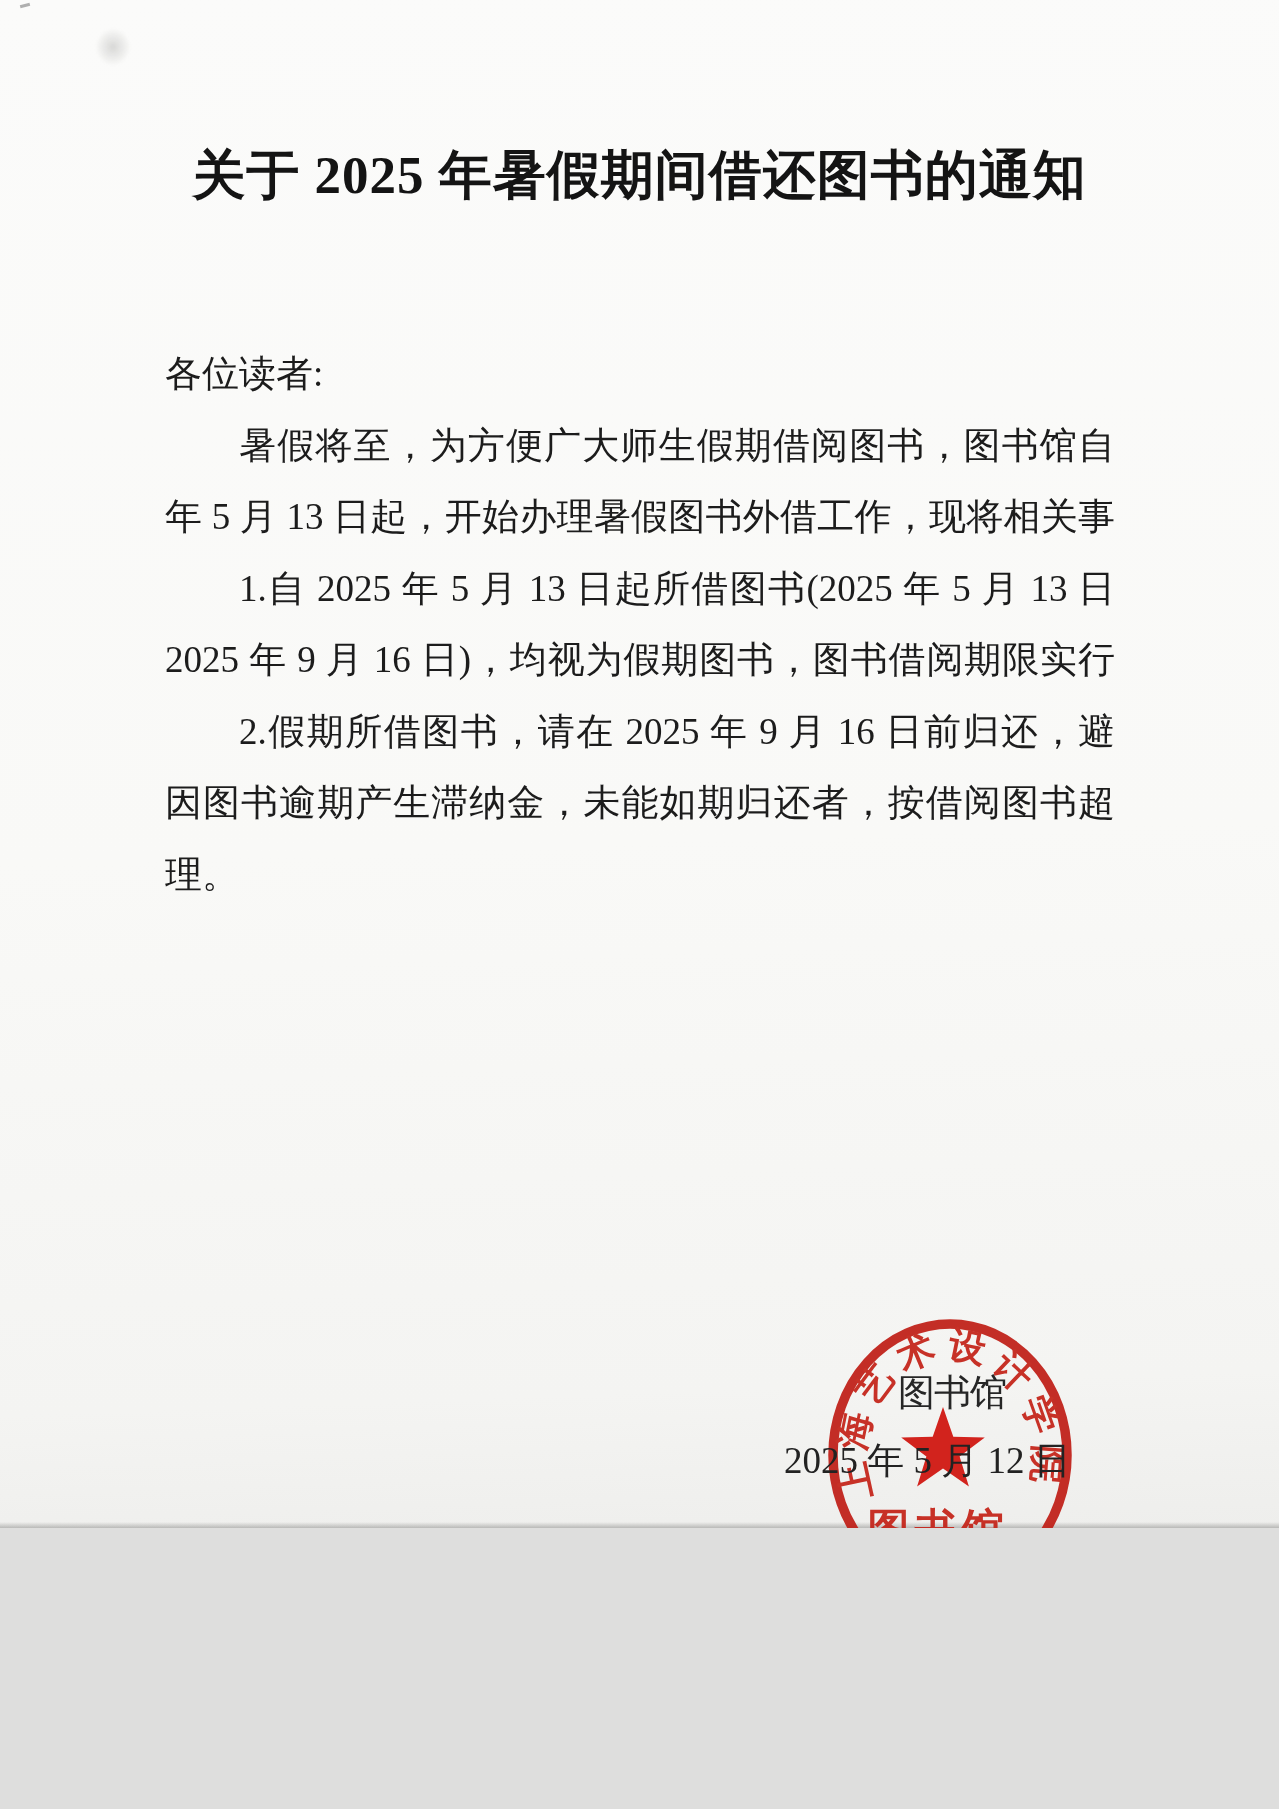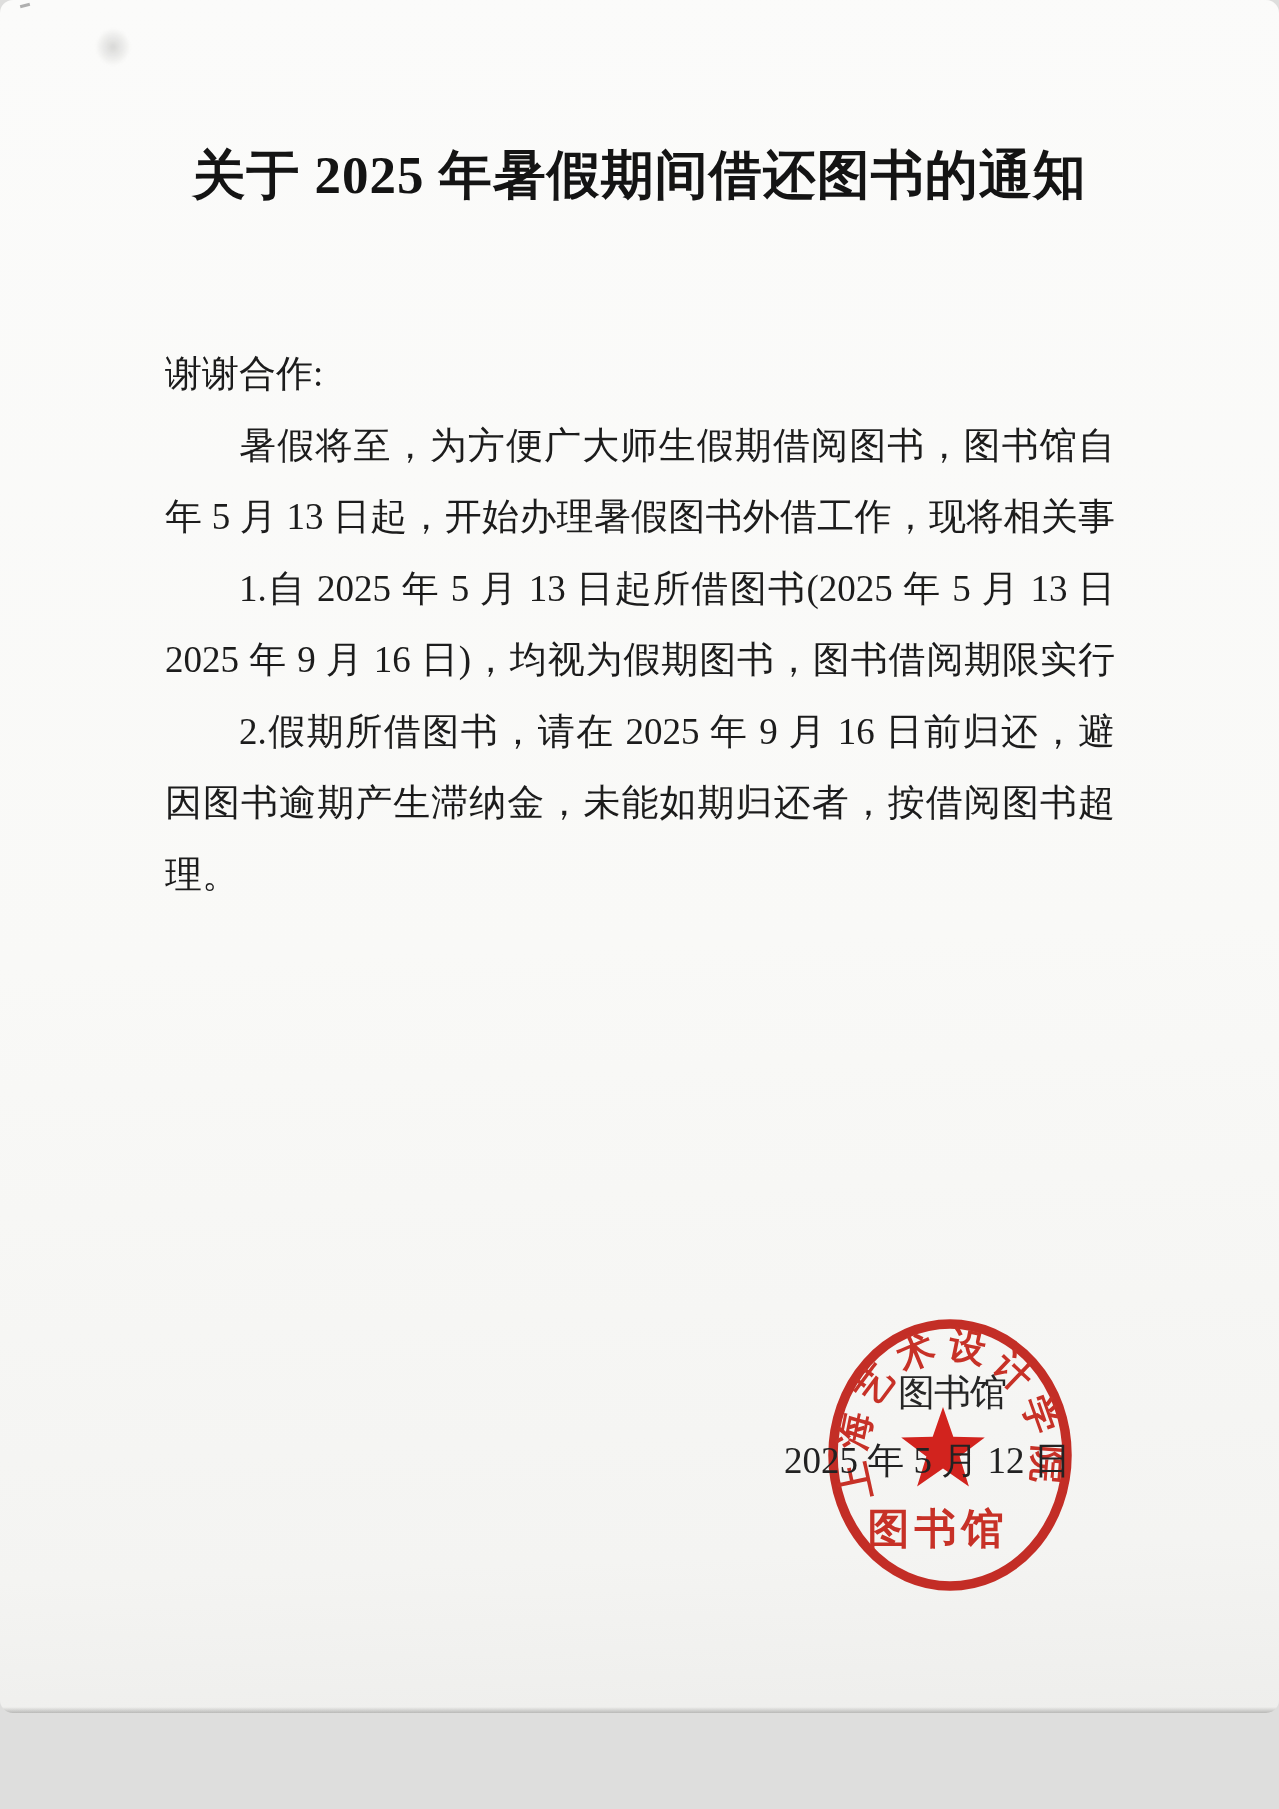--- a/index.html
+++ b/index.html
@@ -2,23 +2,22 @@
 <html><head>
 <meta charset="utf-8">
 <style>
   html,body{margin:0;padding:0;}
   body{
     width:1279px;height:1809px;
     font-family:"Liberation Serif","DejaVu Serif",serif;
     background:#dededd;
   }
   .page{
-    position:relative;width:1279px;height:1713px;overflow:hidden;
+    position:relative;width:1279px;height:1528px;overflow:hidden;
     background:linear-gradient(178deg,#fbfbfa 0%,#f9f9f7 55%,#f4f4f2 90%,#eeeeec 100%);
-    border-radius:13px;
   }
   .page::after{
     content:"";position:absolute;left:0;bottom:0;width:100%;height:6px;
     background:linear-gradient(180deg,rgba(120,120,118,0) 0%,rgba(120,120,118,.45) 100%);
   }
   .scan-smudge{
     position:absolute;left:95px;top:28px;width:36px;height:38px;
     background:radial-gradient(ellipse at center,rgba(150,150,148,.35),rgba(150,150,148,0) 70%);
     filter:blur(1px);
   }
@@ -72,21 +71,21 @@
 <body>
 
 <div class="page">
 
   <div class="scan-speck"></div>
   <div class="scan-smudge"></div>
 
   <div class="doc-title">关于 2025 年暑假期间借还图书的通知</div>
 
   <div class="body-text">
-    <div class="line">谢谢合作:</div>
+    <div class="line">各位读者:</div>
     <div class="line fill indent">暑假将至，为方便广大师生假期借阅图书，图书馆自 2025</div>
     <div class="line fill">年 5 月 13 日起，开始办理暑假图书外借工作，现将相关事宜</div>
     <div class="line fill indent">1.自 2025 年 5 月 13 日起所借图书(2025 年 5 月 13 日至</div>
     <div class="line fill">2025 年 9 月 16 日)，均视为假期图书，图书借阅期限实行自动</div>
     <div class="line fill indent">2.假期所借图书，请在 2025 年 9 月 16 日前归还，避免</div>
     <div class="line fill">因图书逾期产生滞纳金，未能如期归还者，按借阅图书超期处</div>
     <div class="line">理。</div>
   </div>
 
   <div class="signature-name">图书馆</div>

